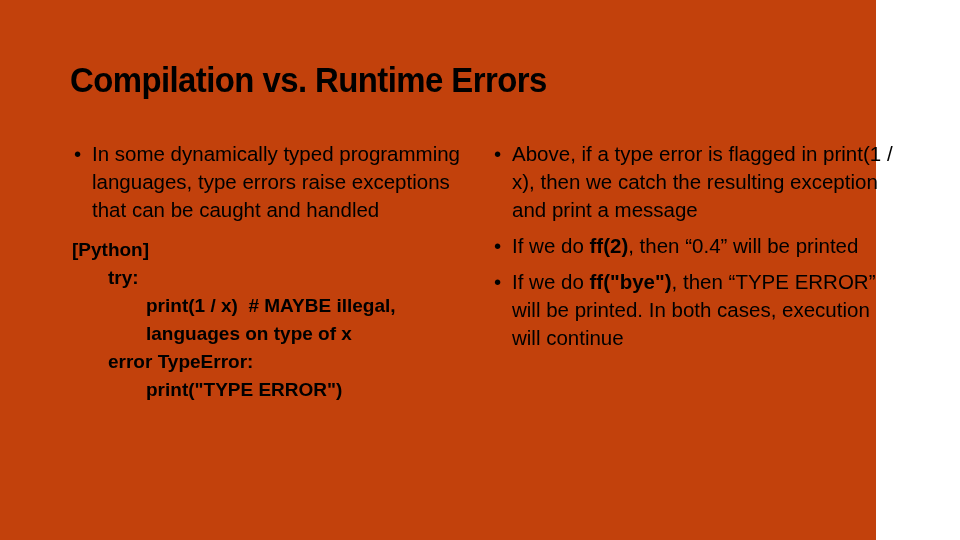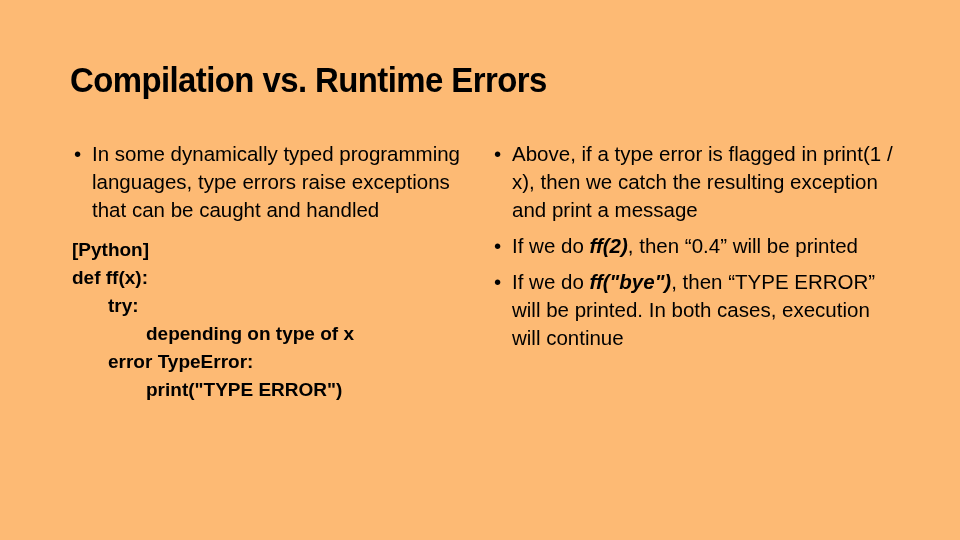--- a/index.html
+++ b/index.html
@@ -9,23 +9,23 @@
   body {
     width: 960px;
     height: 540px;
     background: #ffffff;
     font-family: "Liberation Sans", sans-serif;
     color: #000000;
     overflow: hidden;
   }
   .slide {
     position: relative;
-    width: 960px;
+    width: 876px;
     height: 540px;
-    background: #fdba74;
+    background: #c2410c;
   }
 
   
   .slide-title {
     position: absolute;
     left: 70px;
     top: 58px;
     width: 830px;
     font-size: 35px;
     font-weight: bold;
@@ -72,21 +72,20 @@
     left: 8px;
     top: 0;
     font-size: 20.5px;
     line-height: 28px;
   }
   .bullet.spaced {
     margin-top: 8px;
   }
   .bullet b {
     font-weight: bold;
-    font-style: italic;
   }
 
   
   .code-block {
     margin-top: 12px;
     font-size: 19px;
     line-height: 28px;
     font-weight: bold;
     color: #000000;
   }
@@ -110,23 +109,23 @@
 
     <div class="col col-left">
 
       <div class="bullet">
         <span class="dot">•</span>
         <span>In some dynamically typed programming languages, type errors raise exceptions that can be caught and handled</span>
       </div>
 
       <div class="code-block">
         <div class="code-line ind-0">[Python]</div>
-        <div class="code-line ind-0">def ff(x):</div>
         <div class="code-line ind-1">try:</div>
-        <div class="code-line ind-cont">depending on type of x</div>
+        <div class="code-line ind-2">print(1 / x)  # MAYBE illegal,</div>
+        <div class="code-line ind-cont">languages on type of x</div>
         <div class="code-line ind-1">error TypeError:</div>
         <div class="code-line ind-2">print("TYPE ERROR")</div>
       </div>
 
     </div>
 
     <div class="col col-right">
 
       <div class="bullet">
         <span class="dot">•</span>

